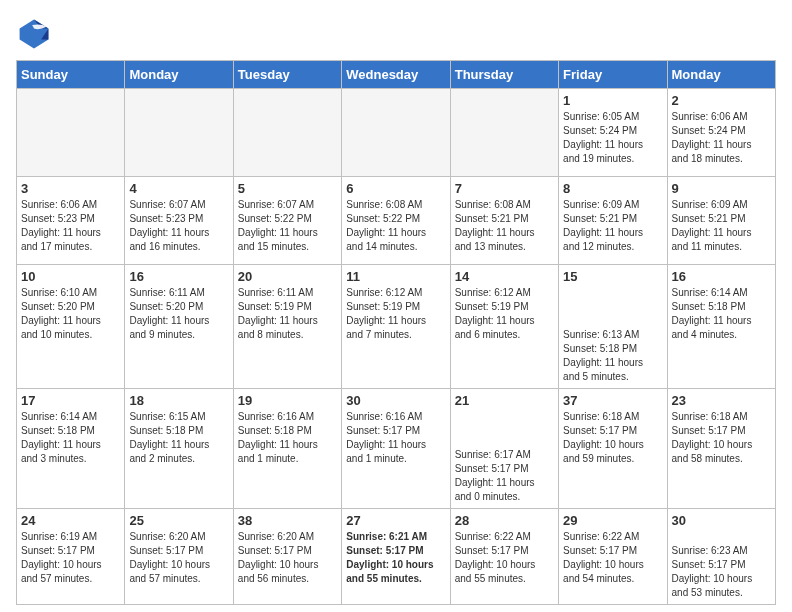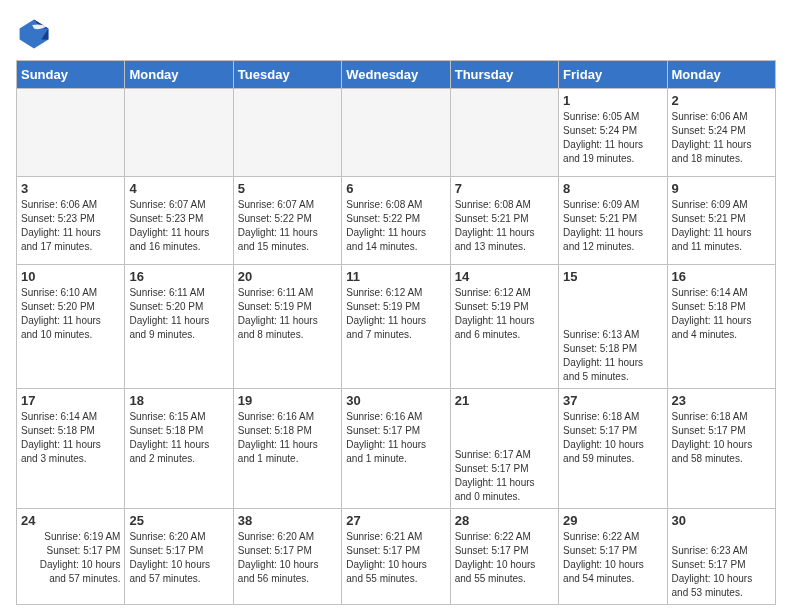--- a/index.html
+++ b/index.html
@@ -293,42 +293,42 @@
             <span class="day-num">23</span>
             <div class="day-detail" style="white-space: pre-line;">Sunrise: 6:18 AM
 Sunset: 5:17 PM
 Daylight: 10 hours
 and 58 minutes.</div>
           </td>
         </tr>
         <tr>
           <td>
             <span class="day-num">24</span>
-            <div class="day-detail" style="white-space: pre-line; text-align: right;">Sunrise: 6:19 AM
+            <div class="day-detail" style="white-space: pre-line;">Sunrise: 6:19 AM
 Sunset: 5:17 PM
 Daylight: 10 hours
 and 57 minutes.</div>
           </td>
           <td>
             <span class="day-num">25</span>
             <div class="day-detail" style="white-space: pre-line;">Sunrise: 6:20 AM
 Sunset: 5:17 PM
 Daylight: 10 hours
 and 57 minutes.</div>
           </td>
           <td>
             <span class="day-num">38</span>
             <div class="day-detail" style="white-space: pre-line;">Sunrise: 6:20 AM
 Sunset: 5:17 PM
 Daylight: 10 hours
 and 56 minutes.</div>
           </td>
           <td>
             <span class="day-num">27</span>
-            <div class="day-detail" style="white-space: pre-line;">Sunrise: 6:21 AM
+            <div class="day-detail" style="white-space: pre-line; font-weight: bold;">Sunrise: 6:21 AM
 Sunset: 5:17 PM
 Daylight: 10 hours
 and 55 minutes.</div>
           </td>
           <td>
             <span class="day-num">28</span>
             <div class="day-detail" style="white-space: pre-line;">Sunrise: 6:22 AM
 Sunset: 5:17 PM
 Daylight: 10 hours
 and 55 minutes.</div>

